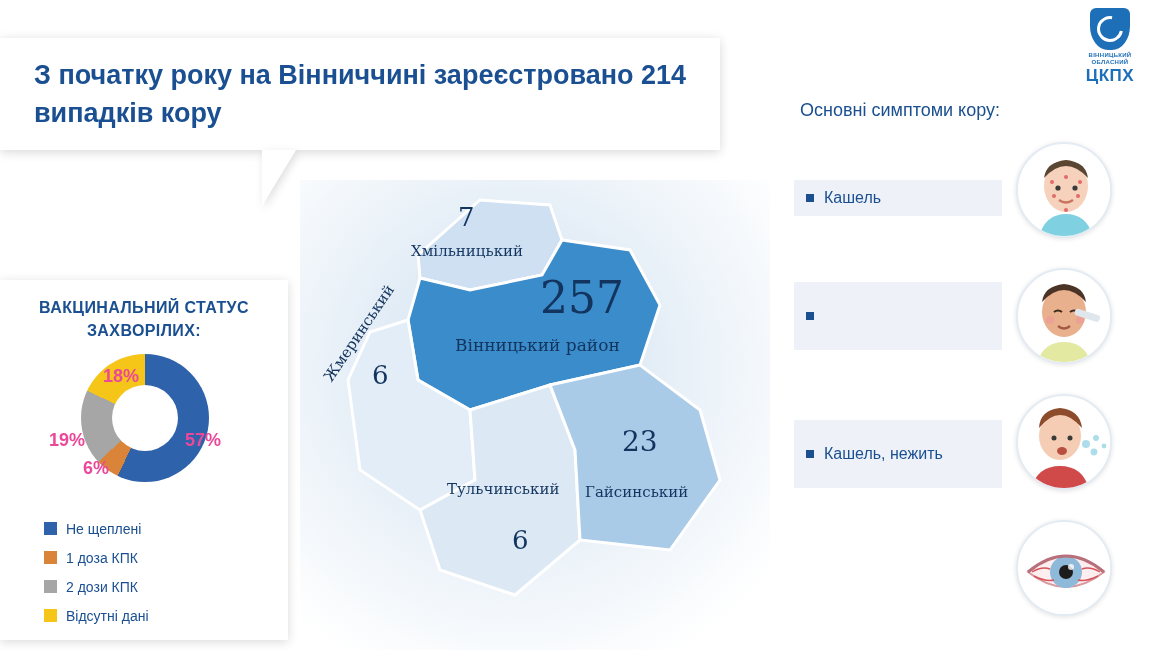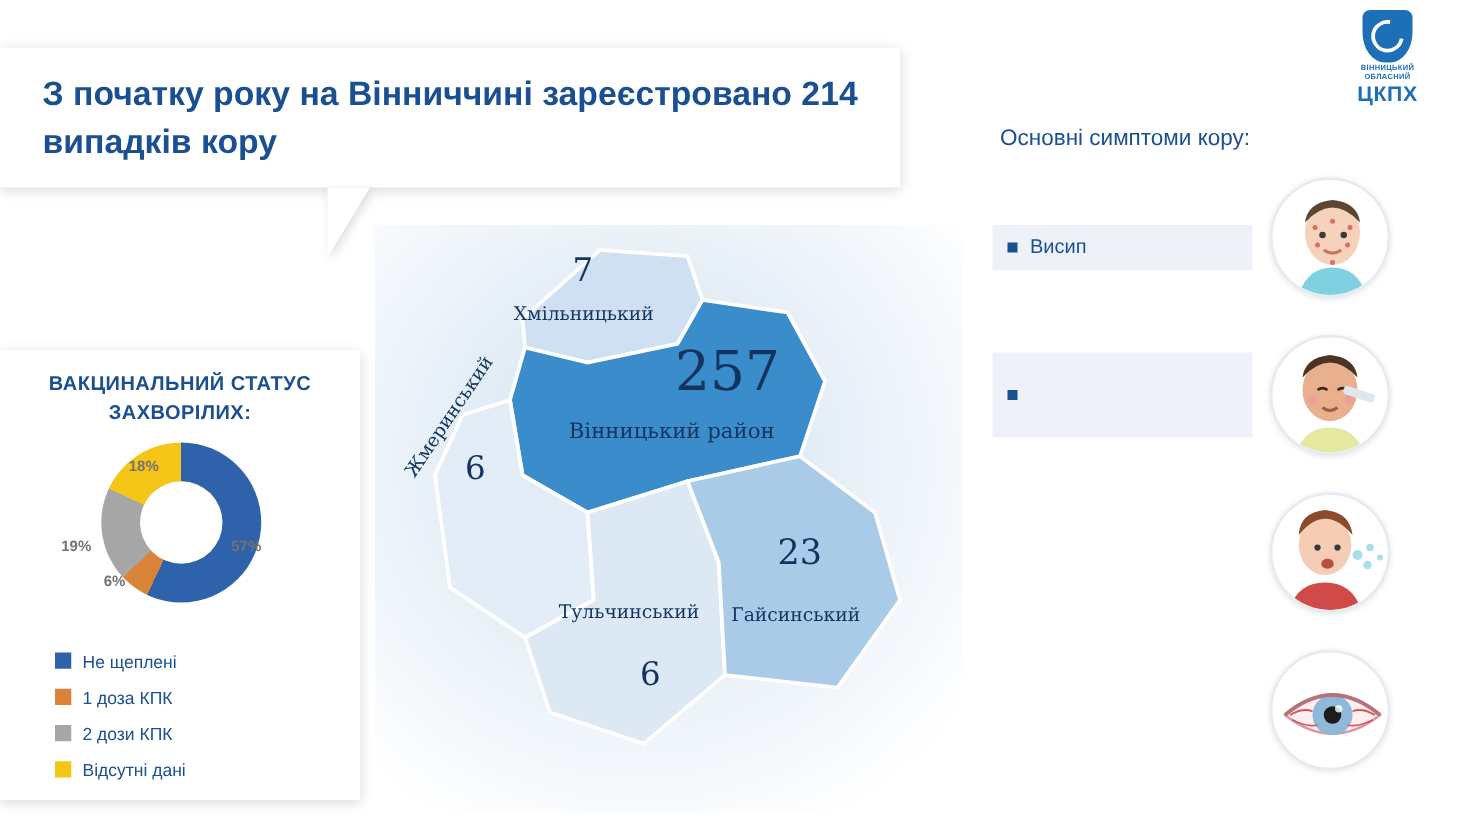--- a/index.html
+++ b/index.html
@@ -90,21 +90,21 @@
     position: absolute; left: 32px; top: 2px;
     width: 128px; height: 128px; border-radius: 50%;
   }
   .donut-hole {
     position: absolute; left: 63px; top: 33px;
     width: 66px; height: 66px; border-radius: 50%;
     background: #ffffff;
   }
   .slice-label {
     position: absolute;
-    font-size: 12px; font-weight: bold; color: #737373;
+    font-size: 18px; font-weight: bold; color: #ec4899;
   }
   .lbl-57 { left: 136px; top: 78px; }
   .lbl-18 { left: 54px;  top: 14px; }
   .lbl-19 { left: 0px;   top: 78px; }
   .lbl-6  { left: 34px;  top: 106px; }
 
   .legend { margin-top: 12px; padding-left: 34px; }
   .legend-row {
     display: flex; align-items: center;
     height: 29px;
@@ -262,24 +262,28 @@
     <div class="map-name t-tul">Тульчинський</div>
 
     <div class="map-num n-hay">23</div>
     <div class="map-name t-hay">Гайсинський</div>
   </div>
 
   <div class="symptoms-title">Основні симптоми кору:</div>
 
   <div class="sym-row r1">
     <span class="sym-bullet"></span>
-    <span class="sym-label">Висип</span>
+    <span class="sym-label">Кашель</span>
   </div>
   <div class="sym-row tall r2">
     <span class="sym-bullet"></span>
+  </div>
+  <div class="sym-row tall r3">
+    <span class="sym-bullet"></span>
+    <span class="sym-label">Кашель, нежить</span>
   </div>
 
   <div class="sym-icon i1">
     <svg width="96" height="96" viewBox="0 0 96 96">
       <circle cx="48" cy="48" r="47" fill="#ffffff"></circle>
       <ellipse cx="48" cy="42" rx="22" ry="26" fill="#f6d2bc"></ellipse>
       <path d="M26 34 Q48 10 70 34 Q68 18 48 16 Q28 18 26 34 Z" fill="#5a4632"></path>
       <circle cx="40" cy="44" r="2.6" fill="#3a3a3a"></circle>
       <circle cx="57" cy="44" r="2.6" fill="#3a3a3a"></circle>
       <path d="M41 56 Q48 61 55 56" stroke="#c8745e" stroke-width="2.4" fill="none"></path>

